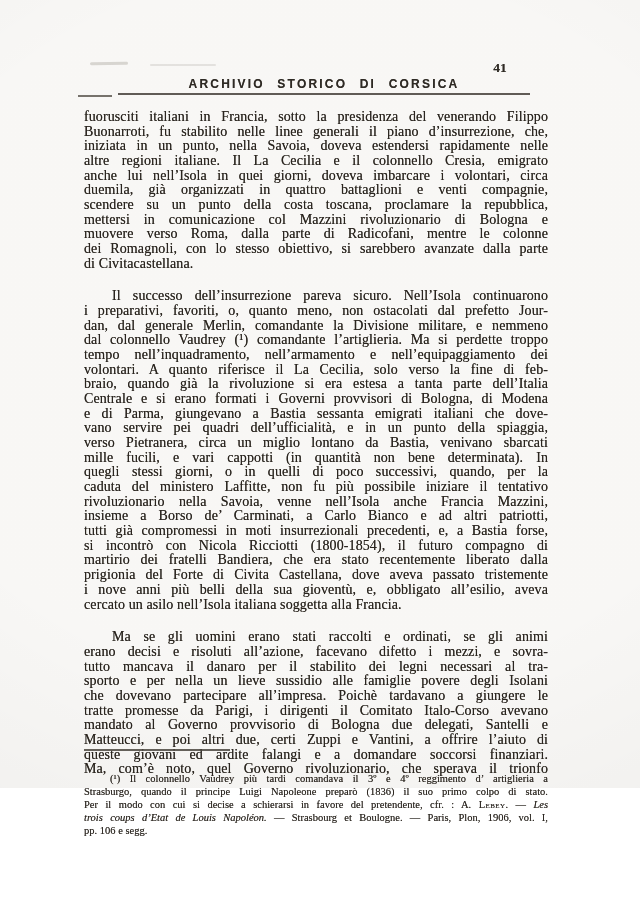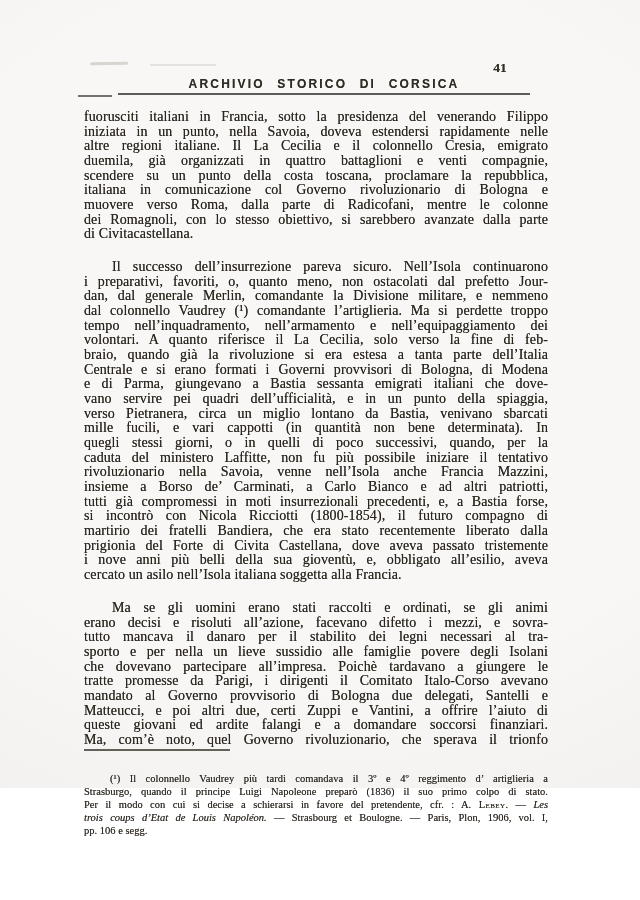--- a/index.html
+++ b/index.html
@@ -83,25 +83,27 @@
   <div class="artifact a2"></div>
 
   <div class="running-title">ARCHIVIO STORICO DI CORSICA</div>
   <div class="page-number">41</div>
   <div class="header-rule"></div>
   <div class="header-dash"></div>
 
   <div class="body-text">
       <div class="para">
         <div class="line">fuorusciti italiani in Francia, sotto la presidenza del venerando Filippo</div>
+        <div class="line">Buonarroti, fu stabilito nelle linee generali il piano d’insurrezione, che,</div>
         <div class="line">iniziata in un punto, nella Savoia, doveva estendersi rapidamente nelle</div>
         <div class="line">altre regioni italiane. Il La Cecilia e il colonnello Cresia, emigrato</div>
+        <div class="line">anche lui nell’Isola in quei giorni, doveva imbarcare i volontari, circa</div>
         <div class="line">duemila, già organizzati in quattro battaglioni e venti compagnie,</div>
         <div class="line">scendere su un punto della costa toscana, proclamare la repubblica,</div>
-        <div class="line">italiana in comunicazione col Governo rivoluzionario di Bologna e</div>
+        <div class="line">mettersi in comunicazione col Mazzini rivoluzionario di Bologna e</div>
         <div class="line">muovere verso Roma, dalla parte di Radicofani, mentre le colonne</div>
         <div class="line">dei Romagnoli, con lo stesso obiettivo, si sarebbero avanzate dalla parte</div>
         <div class="line line-left">di Civitacastellana.</div>
       </div>
       <div class="para">
         <div class="line first">Il successo dell’insurrezione pareva sicuro. Nell’Isola continuarono</div>
         <div class="line">i preparativi, favoriti, o, quanto meno, non ostacolati dal prefetto Jour-</div>
         <div class="line">dan, dal generale Merlin, comandante la Divisione militare, e nemmeno</div>
         <div class="line">dal colonnello Vaudrey (¹) comandante l’artiglieria. Ma si perdette troppo</div>
         <div class="line">tempo nell’inquadramento, nell’armamento e nell’equipaggiamento dei</div>

